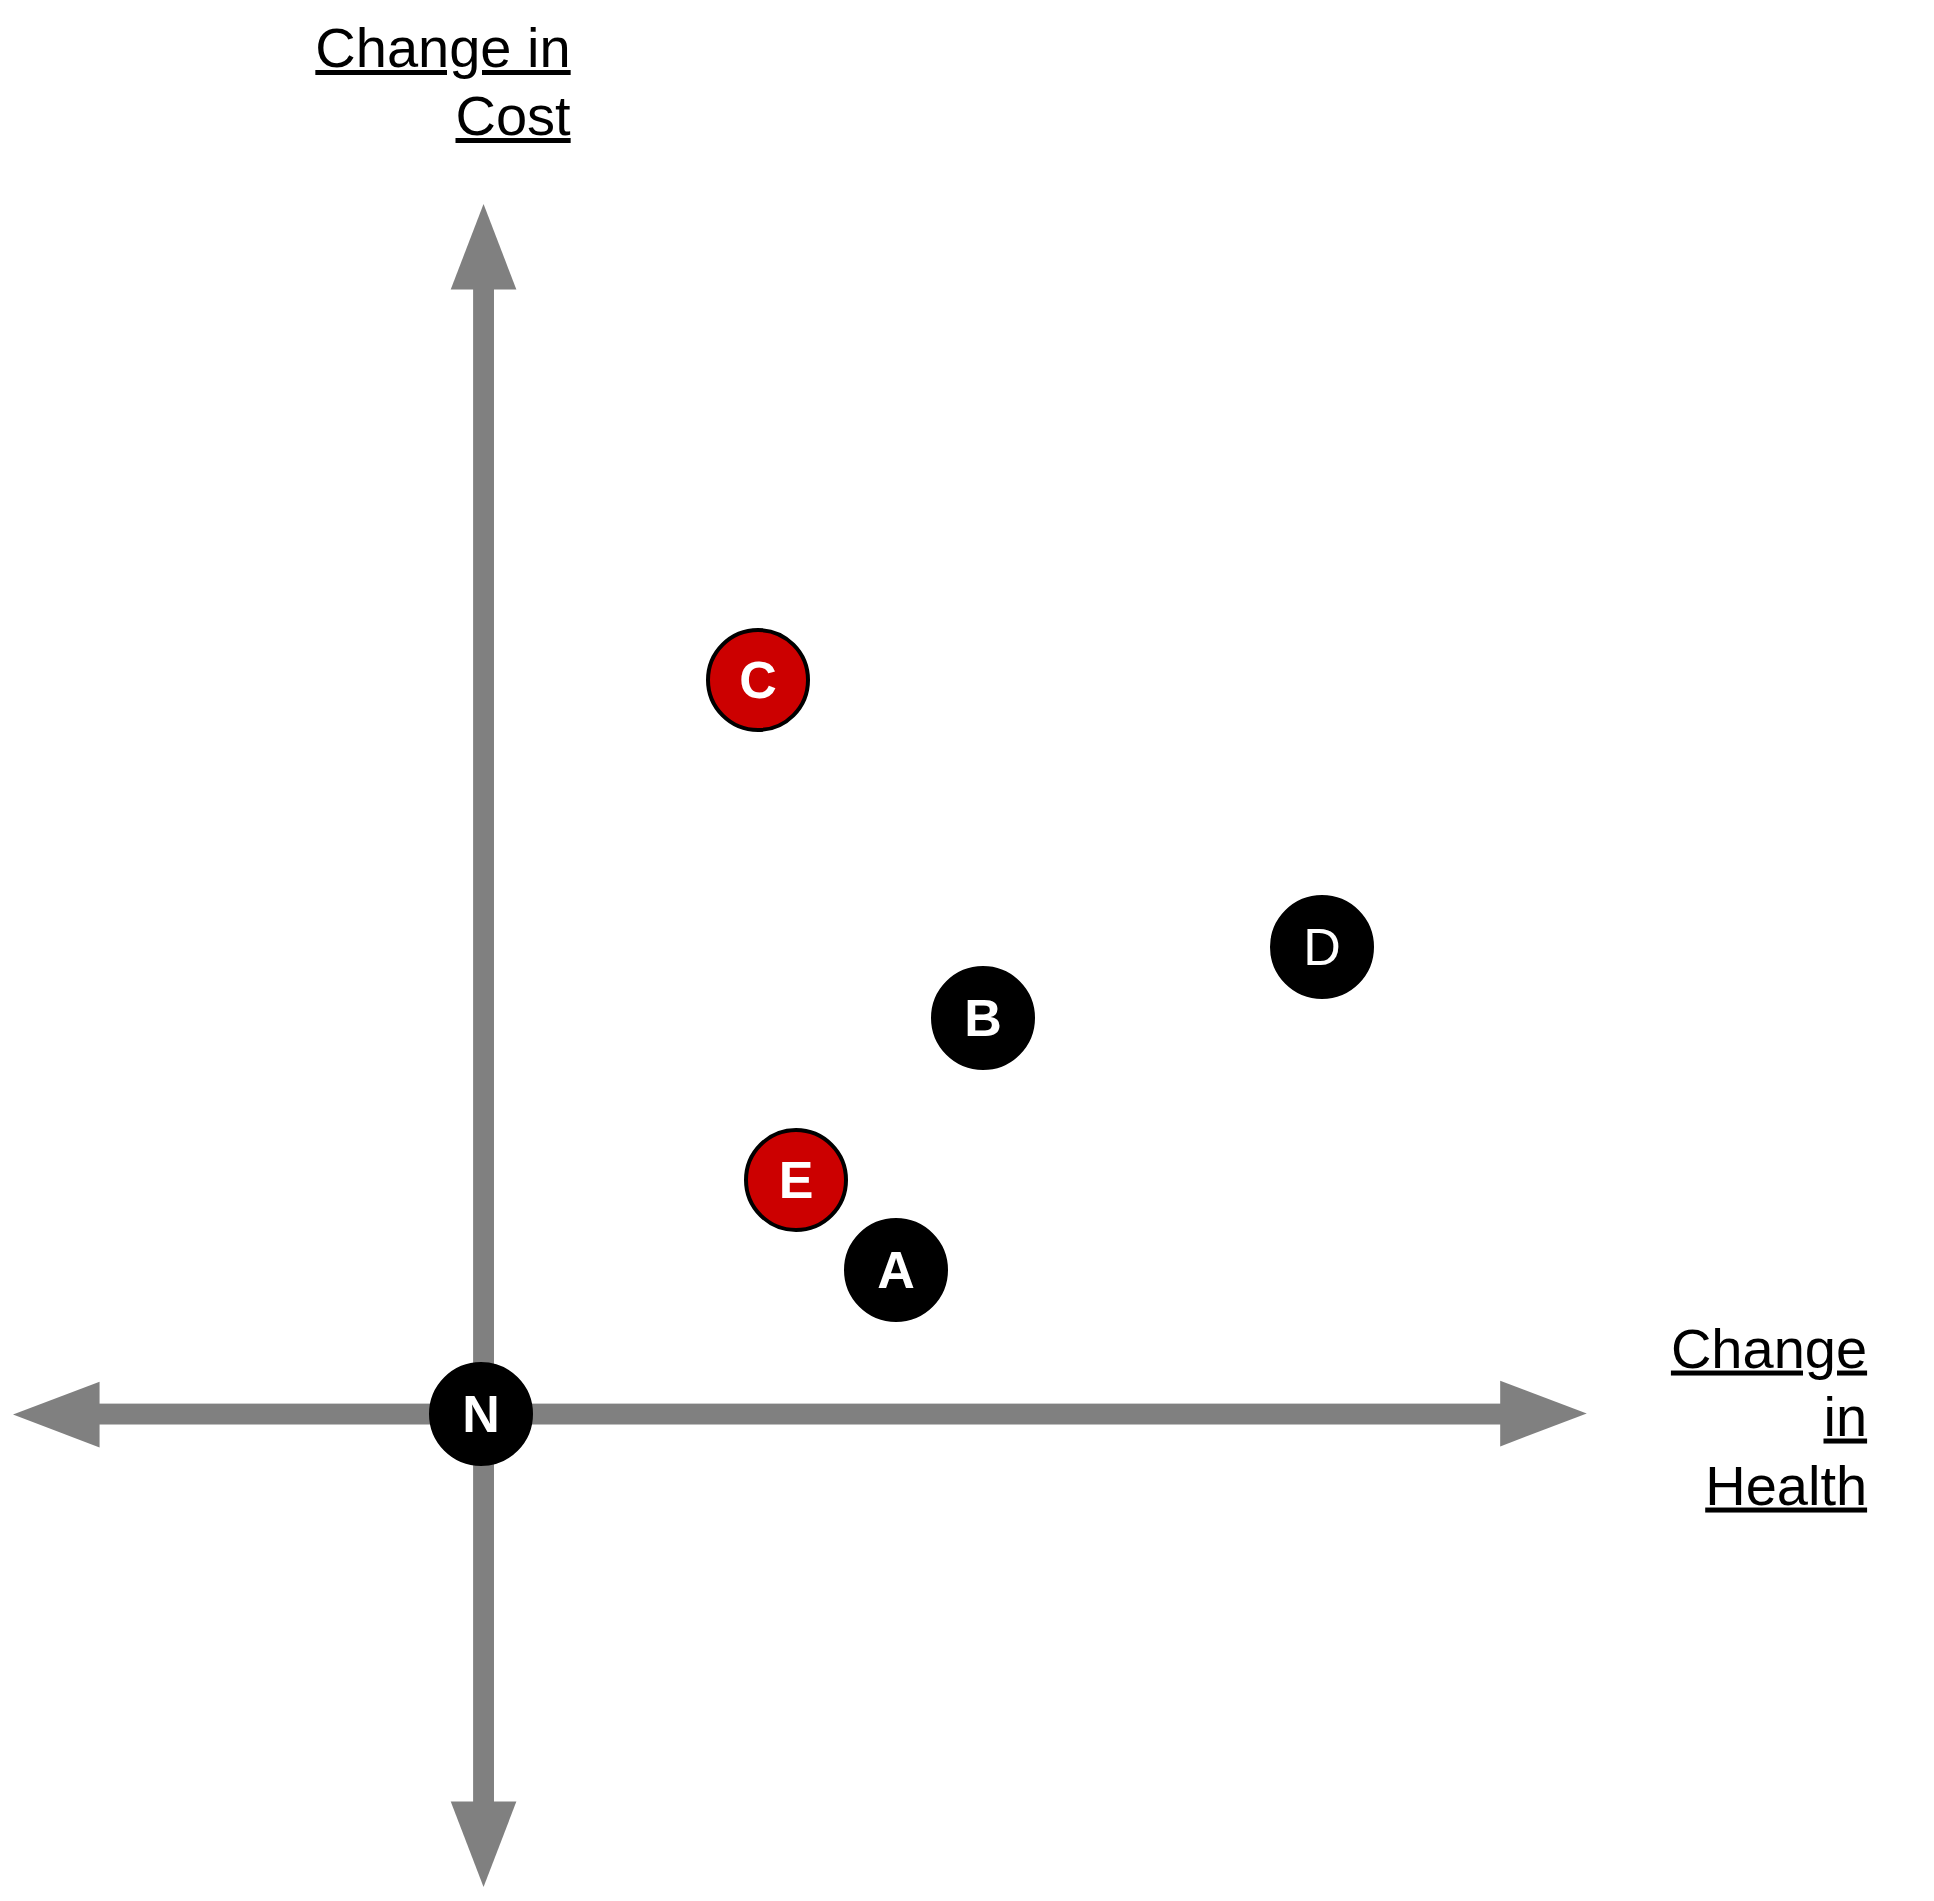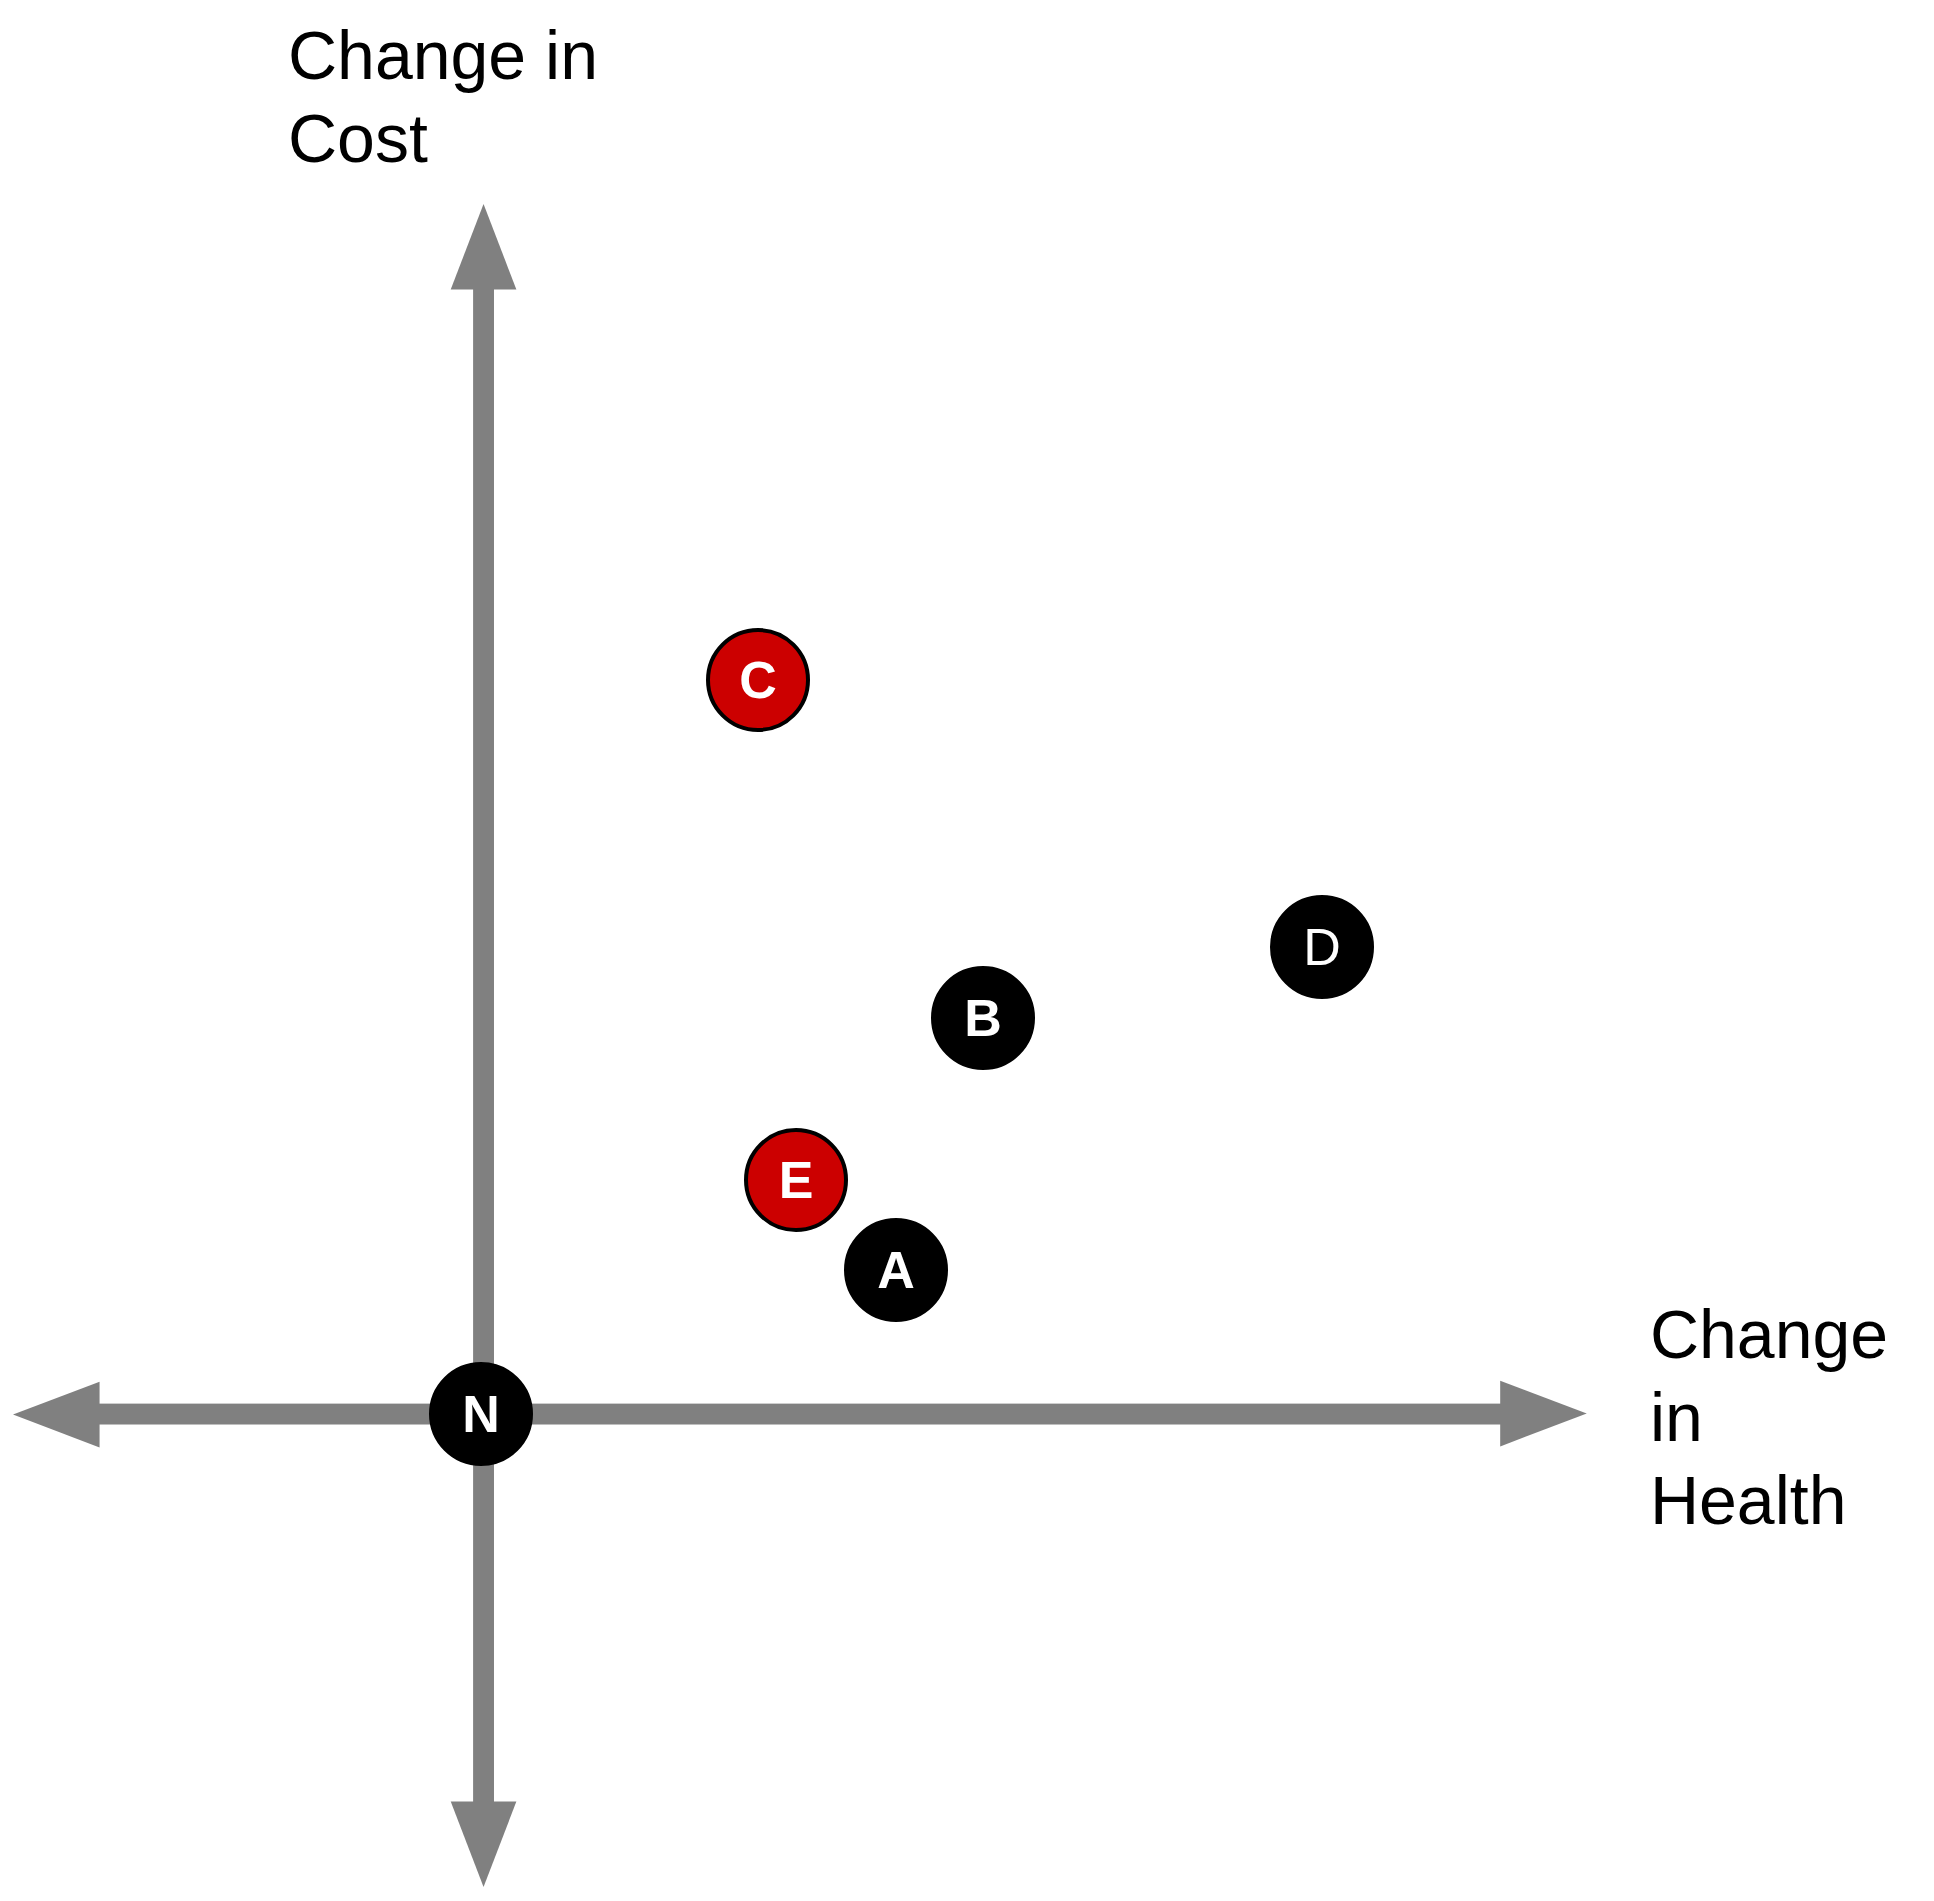--- a/index.html
+++ b/index.html
@@ -18,25 +18,26 @@
     overflow:hidden;
   }
   .axes{
     position:absolute;
     left:0;top:0;
     width:1934px;height:1901px;
   }
   .axis-label{
     position:absolute;
     color:var(--label-text);
-    font-size:68px;
+    font-size:56px;
     line-height:1.22;
-    text-align:left;
+    text-align:right;
     white-space:pre-line;
     letter-spacing:0px;
+    text-decoration:underline;
   }
   .axis-label.y{
     left:443px;
     top:14px;
     transform:translateX(-50%);
   }
   .axis-label.x{
     left:1769px;
     top:1417px;
     transform:translate(-50%,-50%);

